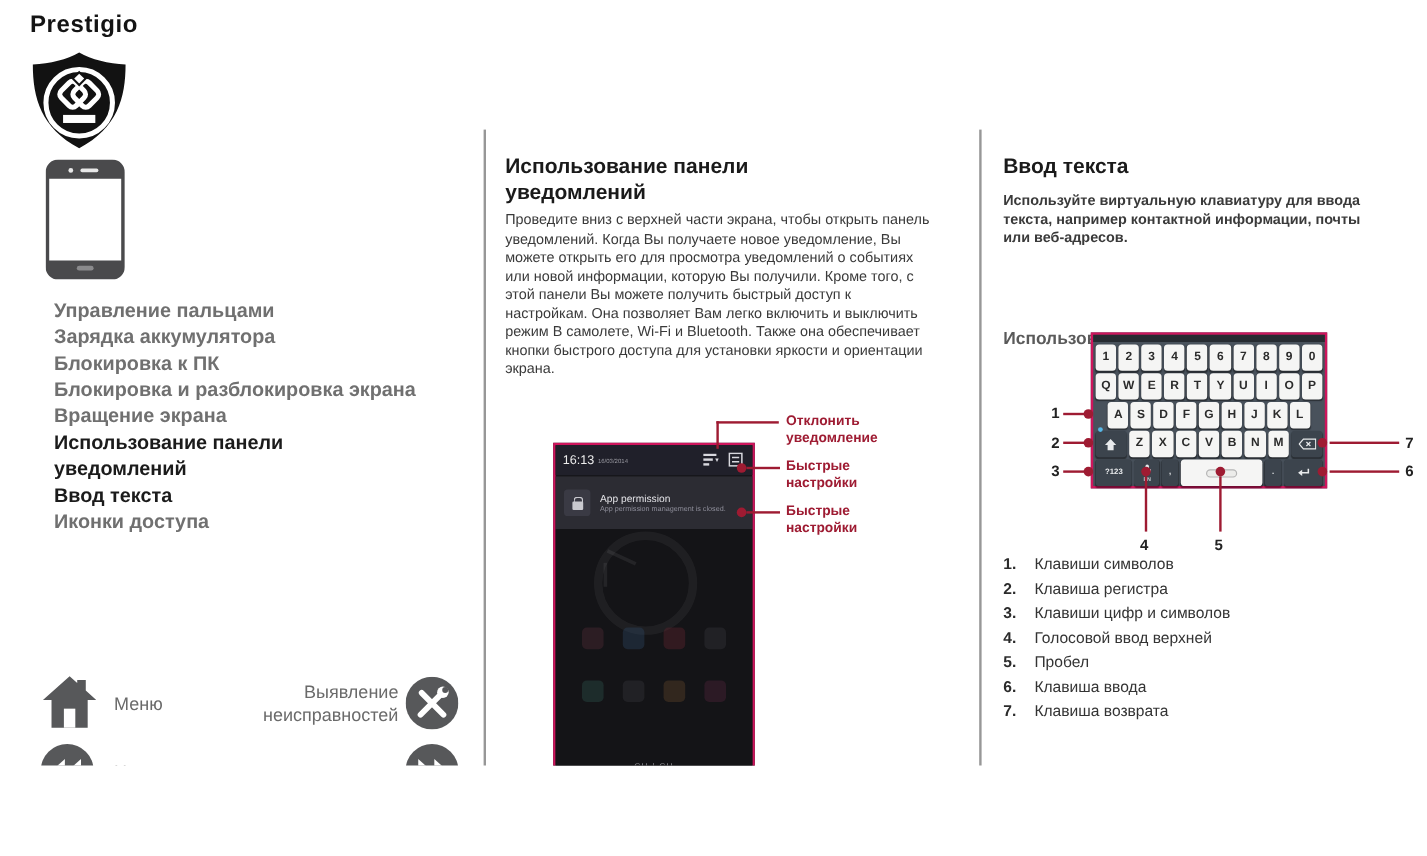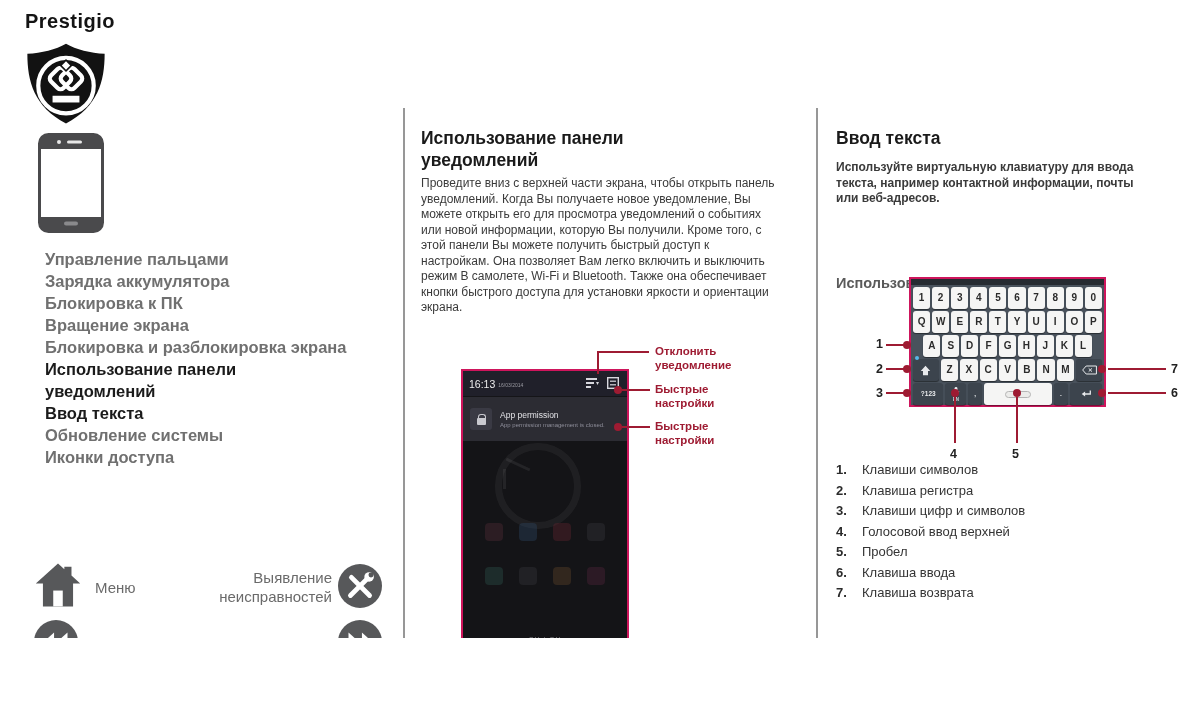--- a/index.html
+++ b/index.html
@@ -95,25 +95,24 @@
     <path d="M1.5 84 h63 v6 a8.5 8.5 0 0 1 -8.5 8.5 h-46 a8.5 8.5 0 0 1 -8.5 -8.5 z" fill="#4a4a4c"></path>
     <circle cx="21" cy="9" r="2" fill="#e8e8e8"></circle>
     <rect x="29" y="7.5" width="15" height="3" rx="1.5" fill="#e8e8e8"></rect>
     <rect x="26" y="88.5" width="14" height="4" rx="2" fill="#8a8a8c"></rect>
   </svg>
 
   <div class="menu">
       <div class="menu-item">Управление пальцами</div>
       <div class="menu-item">Зарядка аккумулятора</div>
       <div class="menu-item">Блокировка к ПК</div>
+      <div class="menu-item">Блокировка и разблокировка экрана</div>
       <div class="menu-item">Вращение экрана</div>
-      <div class="menu-item">Блокировка и разблокировка экрана</div>
       <div class="menu-item active">Использование панели уведомлений</div>
       <div class="menu-item active">Ввод текста</div>
-      <div class="menu-item">Обновление системы</div>
       <div class="menu-item">Иконки доступа</div>
     </div>
 
   <svg class="nav-icon" style="left:34px; top:562px;" width="48" height="46" viewBox="0 0 60 58">
     <path d="M30 2 L2 27 H11 V56 H49 V27 H58 L47 17 V6 H38 V9 Z" fill="#57585A"></path>
     <rect x="24" y="36" width="12" height="20" fill="#fff"></rect>
   </svg>
   <div class="nav-label" style="left:95px; top:578px;">Меню</div>
 
   <div class="nav-label right" style="left:210px; top:568px;">Выявление неисправностей</div>

